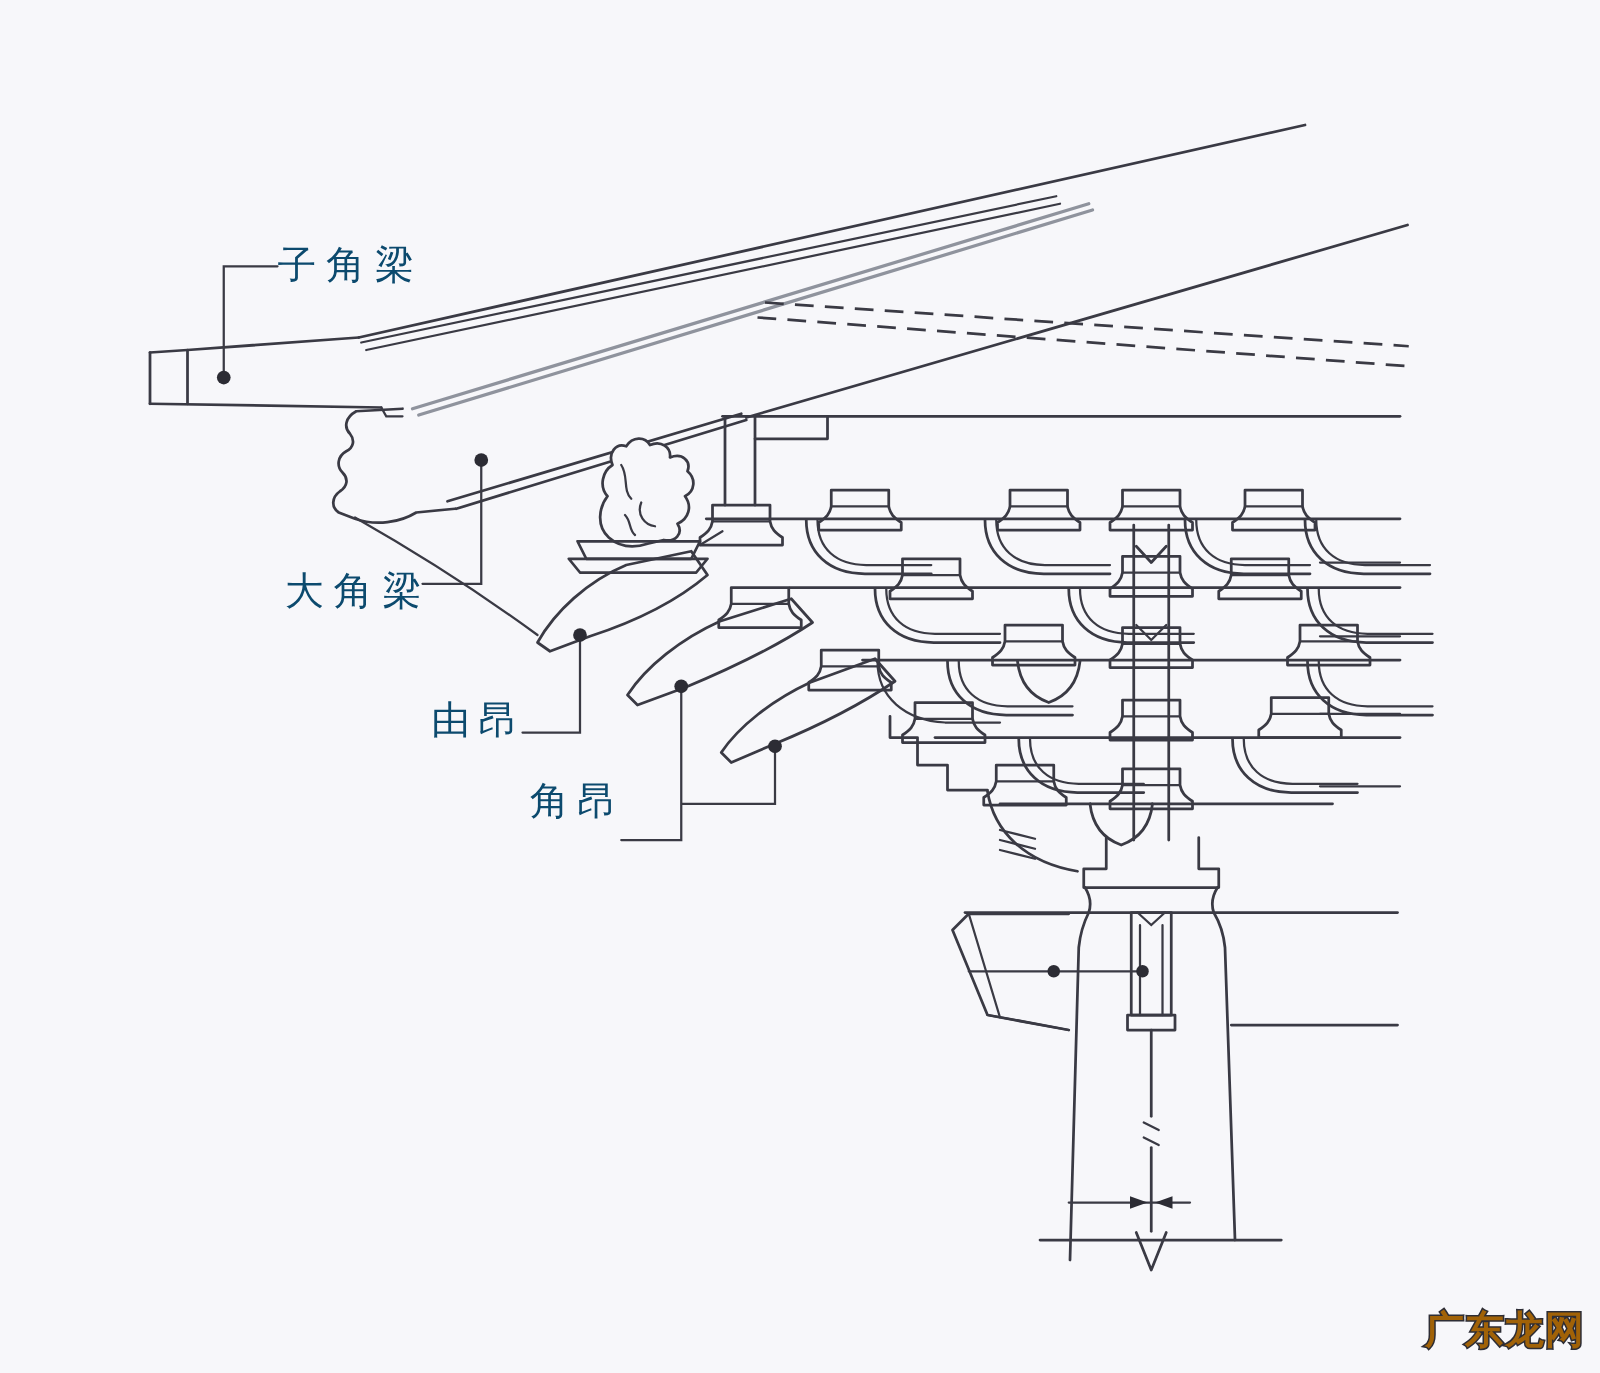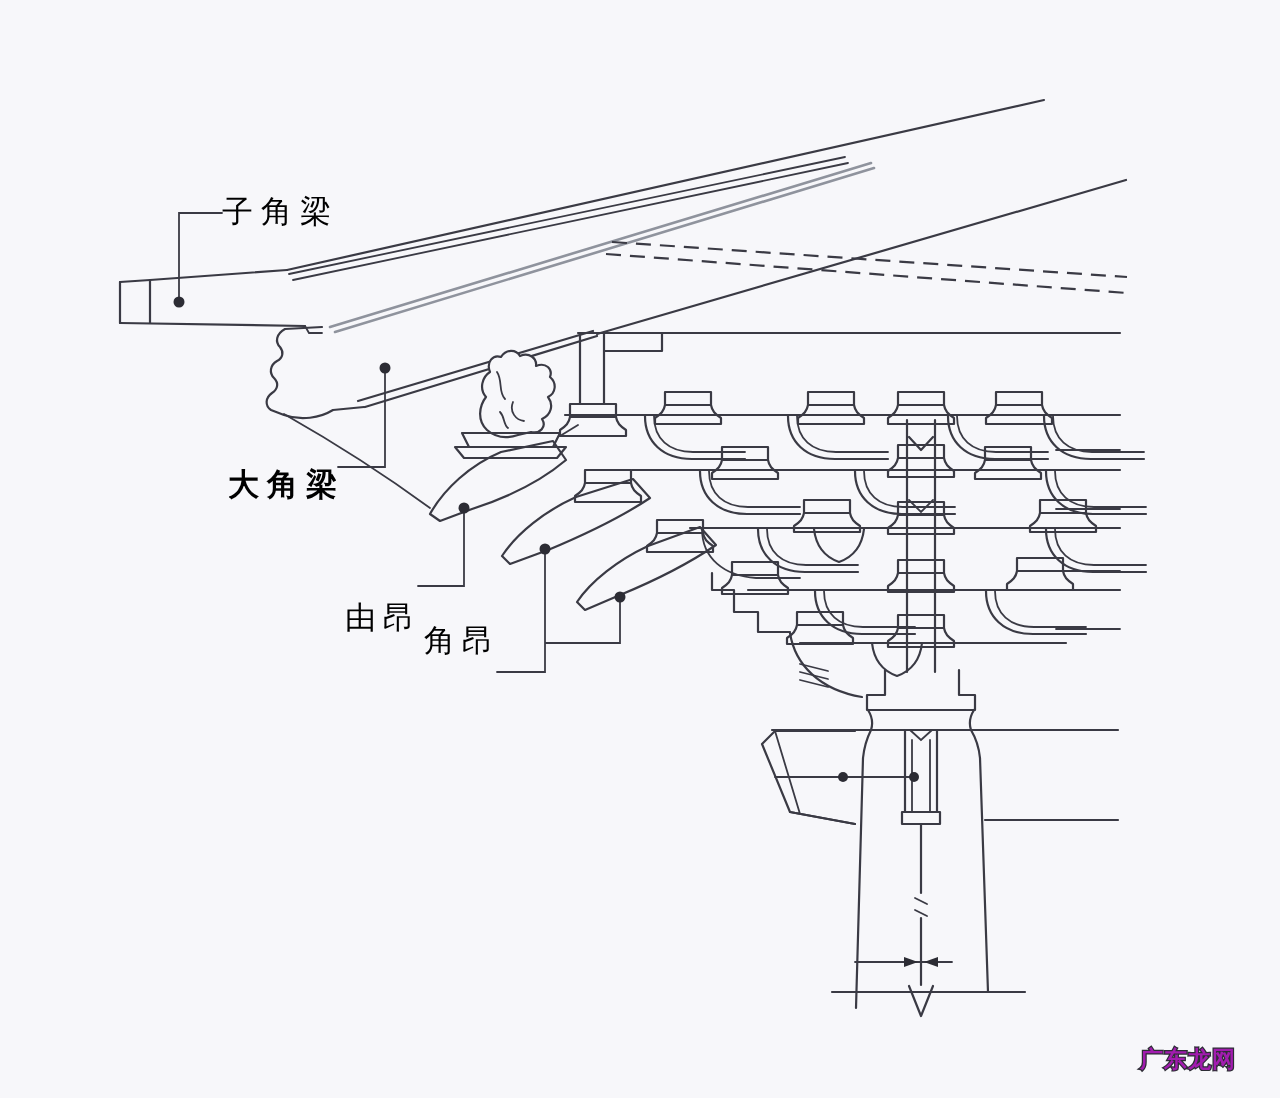--- a/index.html
+++ b/index.html
@@ -11,27 +11,27 @@
   #stage{position:absolute;inset:0;}
   svg{position:absolute;left:0;top:0;}
   .ln{fill:none;stroke:#3a3a44;stroke-width:2.2;stroke-linecap:round;stroke-linejoin:round;}
   .thin{fill:none;stroke:#3a3a44;stroke-width:1.8;stroke-linecap:round;}
   .gray{fill:none;stroke:#8f939d;stroke-width:2.6;stroke-linecap:round;}
   .dash{fill:none;stroke:#3a3a44;stroke-width:2.2;stroke-dasharray:15 9;stroke-linecap:butt;}
   .dot{fill:#2c2c34;stroke:none;}
   .arrow{fill:#2c2c34;stroke:none;}
   .occl{fill:#f7f7fa;stroke:#3a3a44;stroke-width:2.2;stroke-linejoin:round;}
   .cjk-label{
-    position:absolute;color:#000000;font-size:31px;line-height:1;
+    position:absolute;color:#0c4a6e;font-size:31px;line-height:1;
     letter-spacing:8px;white-space:nowrap;font-weight:500;
   }
   .cjk-label.two{letter-spacing:7px;}
   .watermark{
-    position:absolute;left:1140px;top:1048px;font-size:23px;line-height:1;
-    font-weight:bold;color:#a21caf;letter-spacing:1px;white-space:nowrap;
+    position:absolute;left:1140px;top:1048px;font-size:31px;line-height:1;
+    font-weight:bold;color:#a16207;letter-spacing:1px;white-space:nowrap;
     -webkit-text-stroke:2.4px #2e2e36;paint-order:stroke fill;
     text-shadow:0 0 1px #2e2e36;
     font-family:"Liberation Sans","DejaVu Sans",sans-serif;
   }
 </style>
 </head>
 <body>
 
 <div id="stage">
 
@@ -201,21 +201,21 @@
     <circle class="dot" cx="464" cy="508" r="5.5"></circle>
 
     <path class="thin" d="M497,672 H545 V554 M545,643 H620 V602"></path>
     <circle class="dot" cx="545" cy="549" r="5.5"></circle>
     <circle class="dot" cx="620" cy="597" r="5.5"></circle>
   </g>
 </svg>
 
 <div class="cjk-label" style="left:222px;top:196px;">子角梁</div>
 
-<div class="cjk-label" style="left:228px;top:469px;font-weight:bold;">大角梁</div>
-
-<div class="cjk-label two" style="left:345px;top:602px;text-align:right;">由昂</div>
+<div class="cjk-label" style="left:228px;top:457px;">大角梁</div>
+
+<div class="cjk-label two" style="left:345px;top:560px;text-align:right;">由昂</div>
 
 <div class="cjk-label two" style="left:424px;top:625px;">角昂</div>
 
 <div class="watermark">广东龙网</div>
 
 </div>
 
 </body></html>

